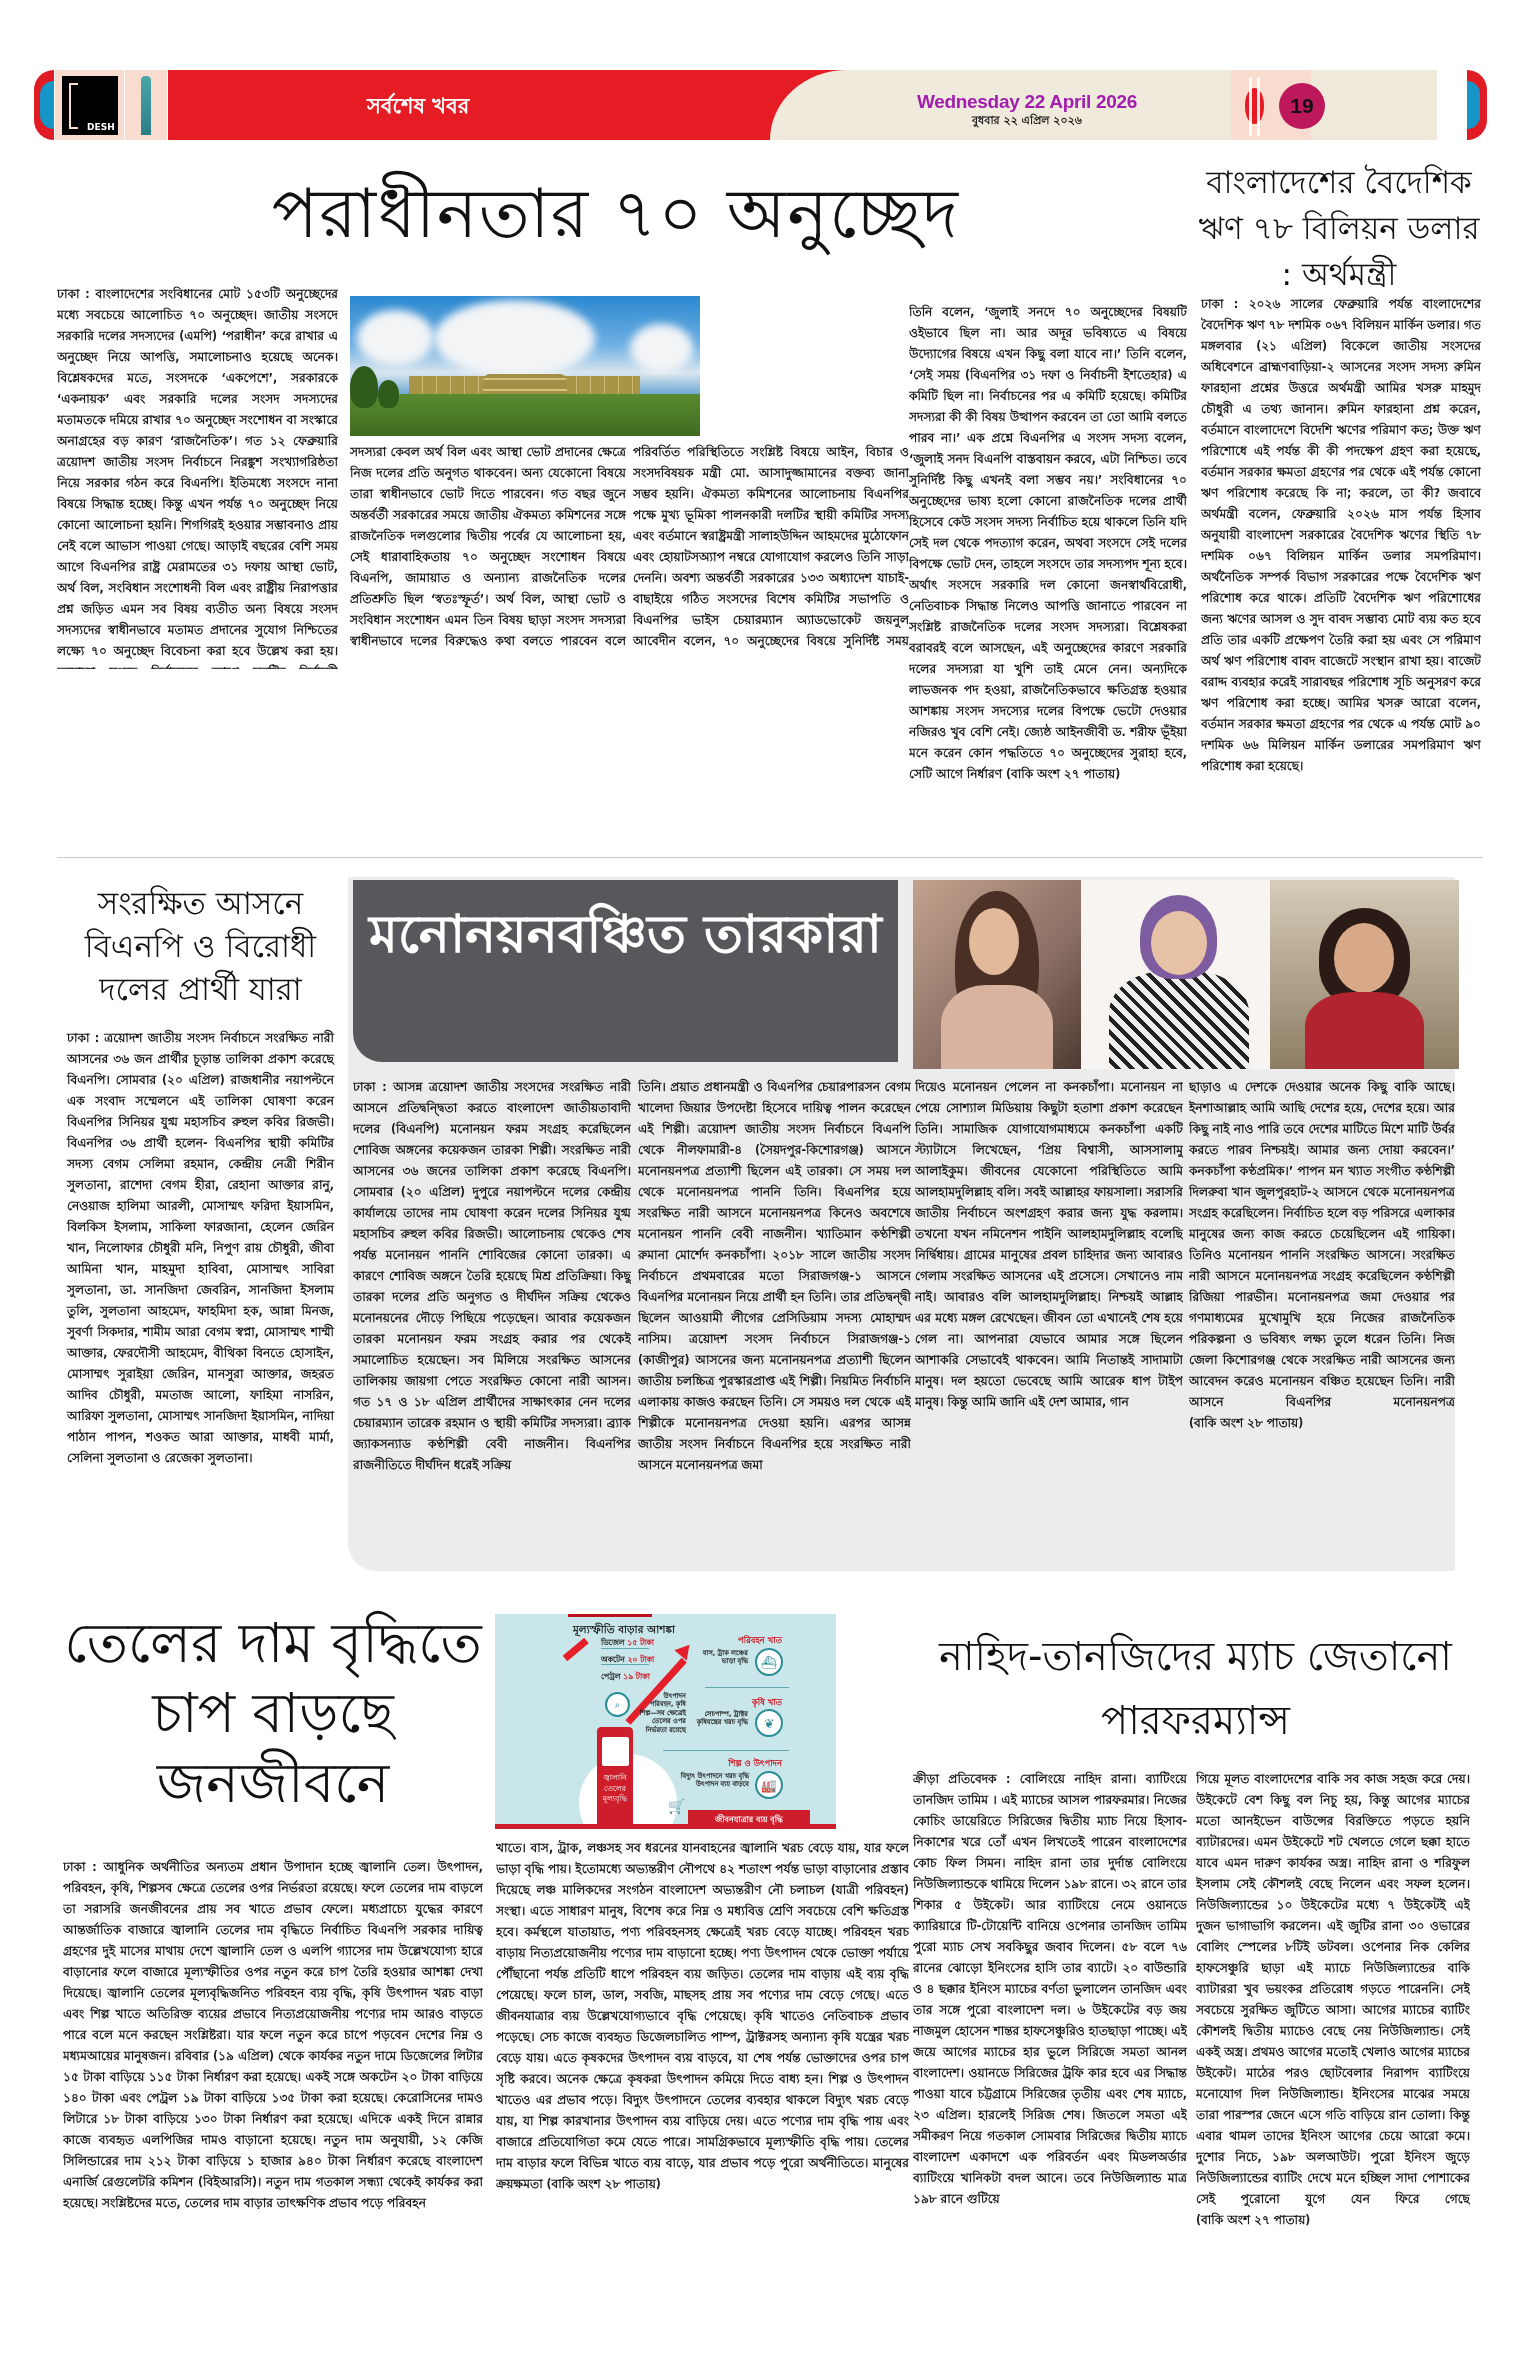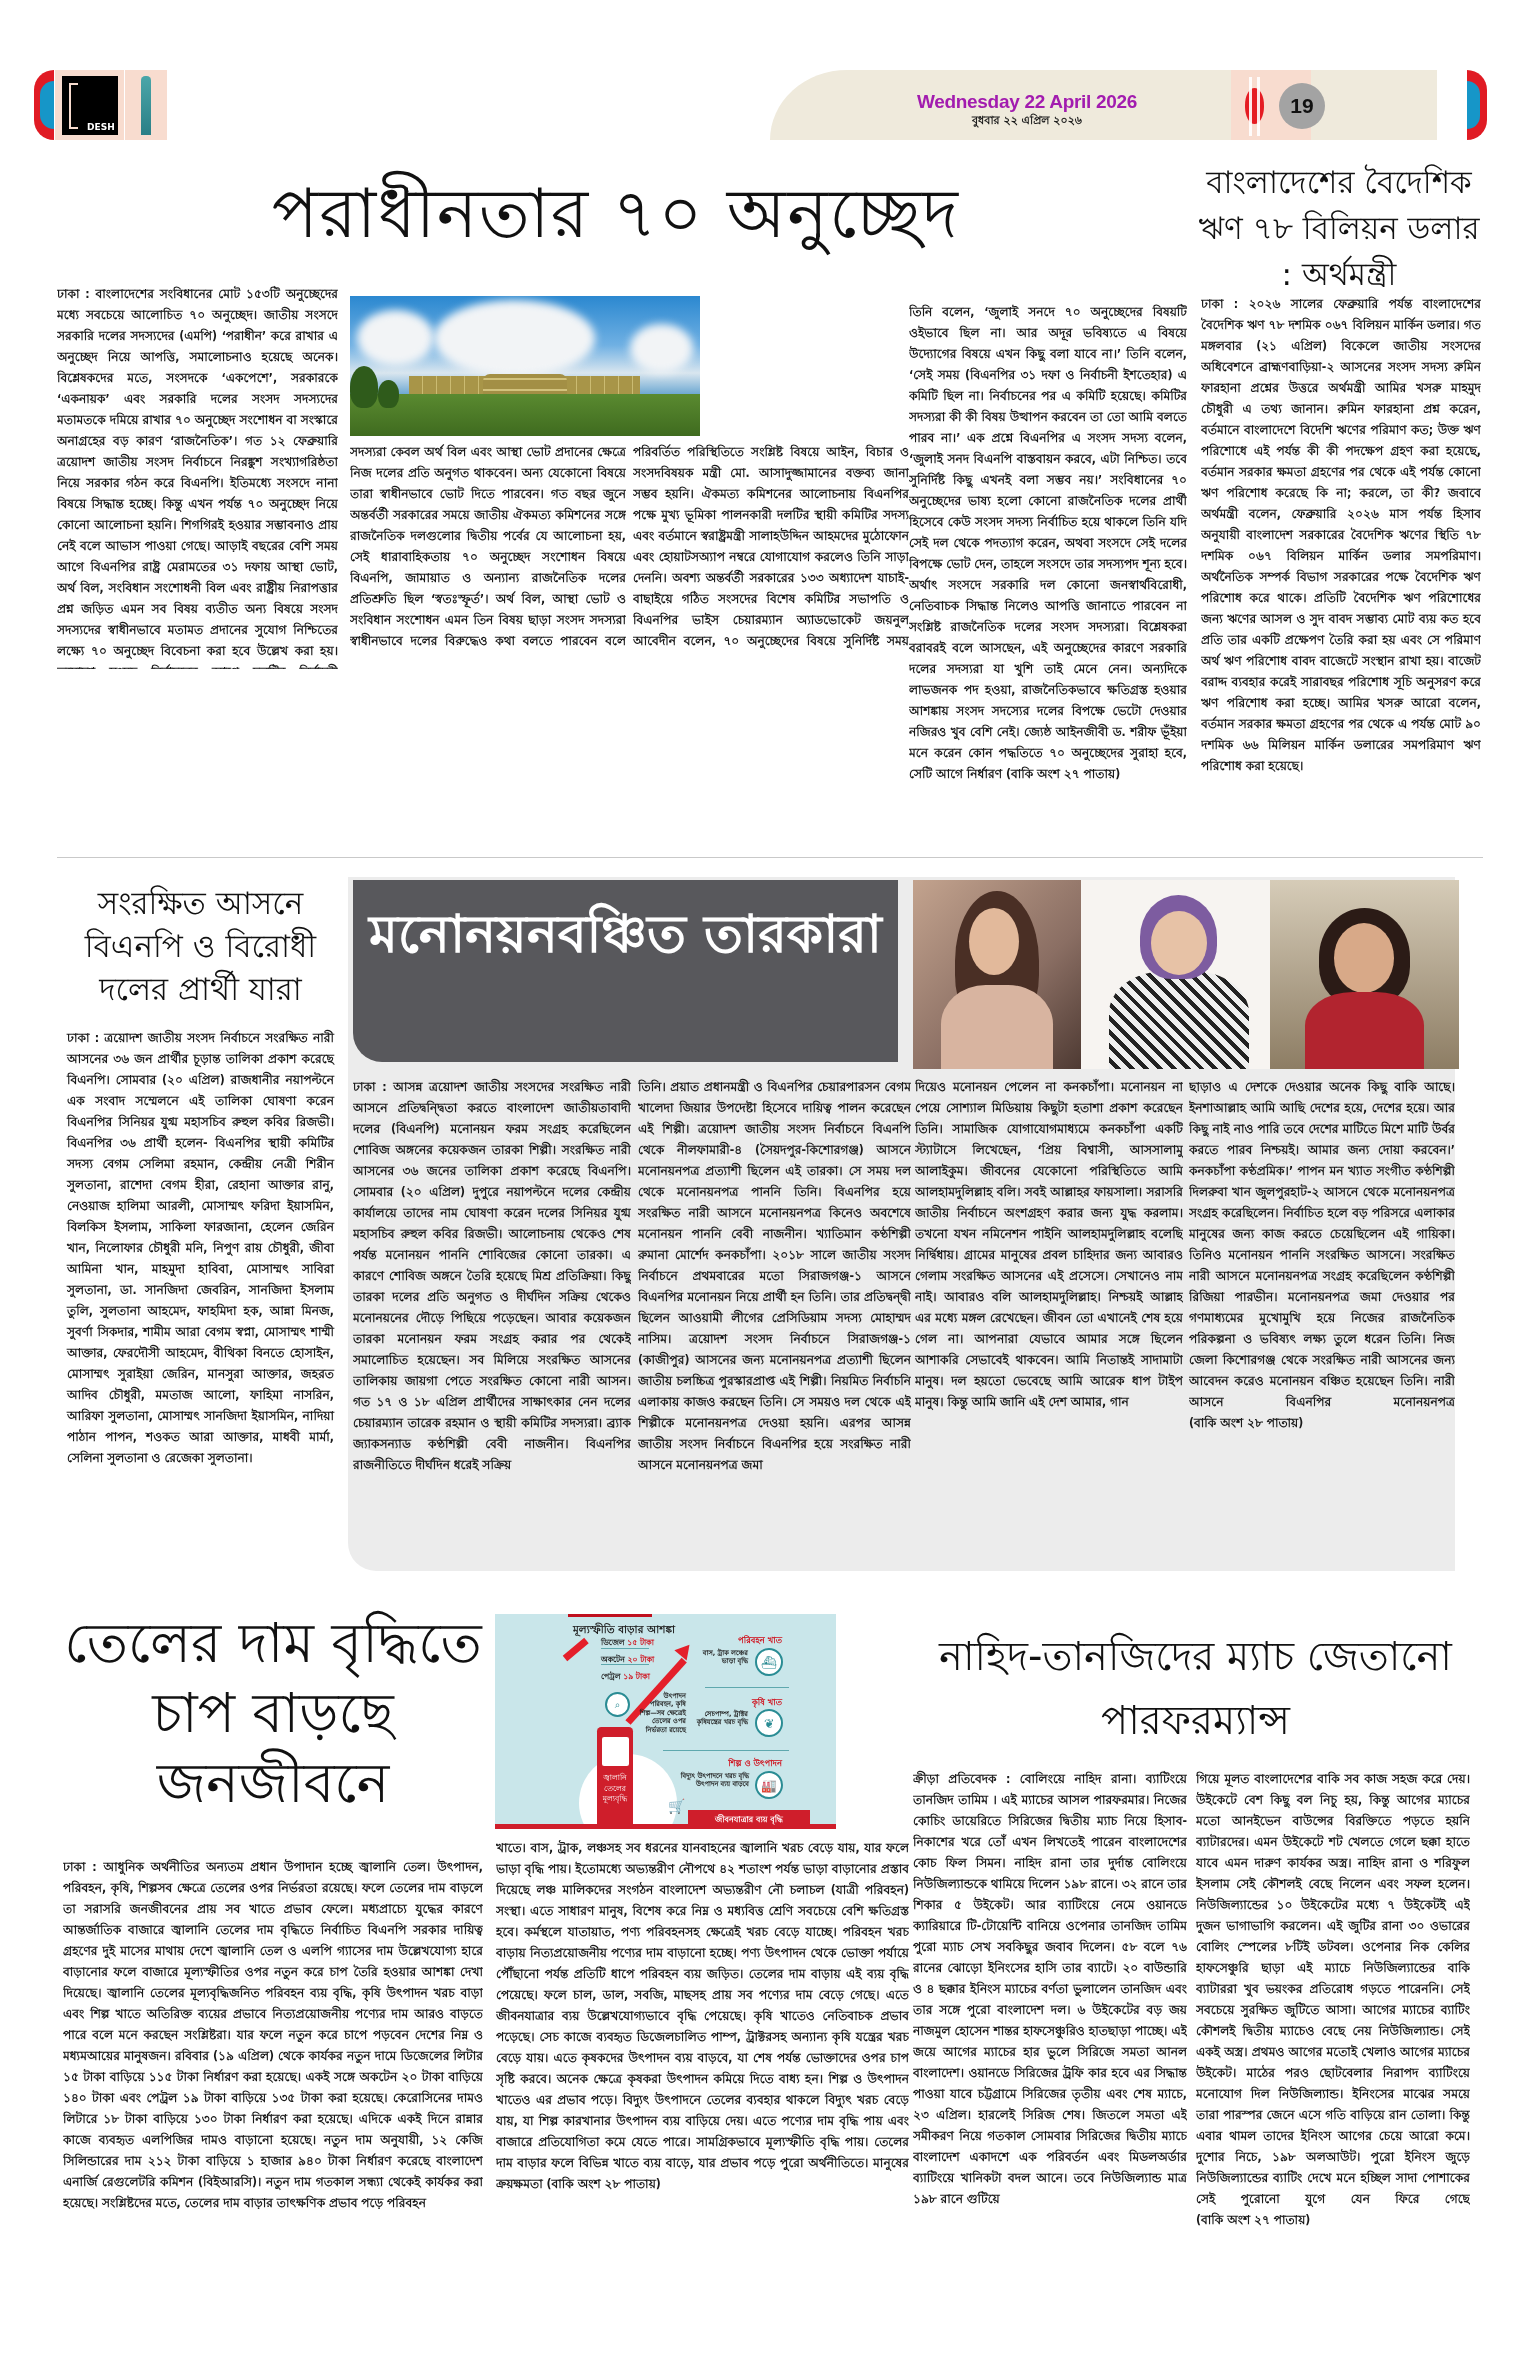--- a/index.html
+++ b/index.html
@@ -18,21 +18,21 @@
   .mh-red { position: absolute; left: 134px; top: 0; width: 797px; height: 70px; background: #e51c23; }
   .mh-red-label { position: absolute; left: 199px; top: 19.6px; color: #fff; font-weight: bold; font-size: 21px; }
   .mh-cream { position: absolute; left: 736px; top: 0; width: 667px; height: 70px; background: #efeadc; border-top-left-radius: 77px 70px; }
   .mh-date { position: absolute; left: 853px; top: 21px; width: 280px; text-align: center; line-height: 1.2; }
   .mh-date-en { font-family: "Liberation Sans", sans-serif; font-weight: bold; font-size: 19px; letter-spacing: -0.3px; color: #a21caf; }
   .mh-date-bn { font-weight: bold; font-size: 11px; color: #1a1a1a; }
   .mh-pagebox { position: absolute; left: 1197px; top: 0; width: 80px; height: 70px; background: #f8dccf; }
   .mh-stump { position: absolute; left: 1210px; top: 5.6px; width: 21px; height: 62px; }
   .mh-stump .ball { position: absolute; left: 0.7px; top: 12.6px; width: 19.6px; height: 36px; border-radius: 50%; background: #e51c23; }
   .mh-stump .bar { position: absolute; top: 1.4px; width: 3.5px; height: 59px; background: #fff; opacity: .9; }
-  .mh-pagenum { position: absolute; left: 1245px; top: 12.6px; width: 46px; height: 46px; border-radius: 50%; background: #a3a3a3; display: flex; align-items: center; justify-content: center; font-family: "Liberation Sans", sans-serif; font-weight: bold; font-size: 21px; }
+  .mh-pagenum { position: absolute; left: 1245px; top: 12.6px; width: 46px; height: 46px; border-radius: 50%; background: #be185d; display: flex; align-items: center; justify-content: center; font-family: "Liberation Sans", sans-serif; font-weight: bold; font-size: 21px; }
   .mh-capR { position: absolute; left: 1433px; top: 0; width: 19.6px; height: 70px; border-radius: 0 35px 35px 0; background: #e01b24; }
   .mh-capR::after { content: ""; position: absolute; left: 0; top: 11.2px; width: 13.3px; height: 48px; border-radius: 0 24px 24px 0; background: #1696c8; }
 
   
   .headline { position: absolute; text-align: center; font-family: "DejaVu Sans", sans-serif; color: #111; font-weight: normal; }
   .body-text { position: absolute; font-family: "DejaVu Sans Condensed", "DejaVu Sans", sans-serif; font-weight: bold; font-size: 12.2px; line-height: 21px; text-align: justify; color: #1a1a1a; overflow: hidden; }
   .body-text p { margin: 10px; text-indent: 0; }
   .contd { font-weight: bold; white-space: nowrap; }
 
   
@@ -87,20 +87,23 @@
 <body>
 
 <div class="masthead">
   <div class="mh-capL"></div>
   <div class="mh-logo">
     <div class="mh-logo-box">DESH</div>
   </div>
   <div class="mh-statue">
       <span></span>
     </div>
+  <div class="mh-red">
+    <div class="mh-red-label">সর্বশেষ খবর</div>
+  </div>
   <div class="mh-cream"></div>
   <div class="mh-date">
     <div class="mh-date-en">Wednesday 22 April 2026</div>
     <div class="mh-date-bn">বুধবার ২২ এপ্রিল ২০২৬</div>
   </div>
   <div class="mh-pagebox"></div>
   <div class="mh-stump">
     <div class="ball"></div>
     <div class="bar" style="left:4.9px"></div>
     <div class="bar" style="left:12.6px"></div>

